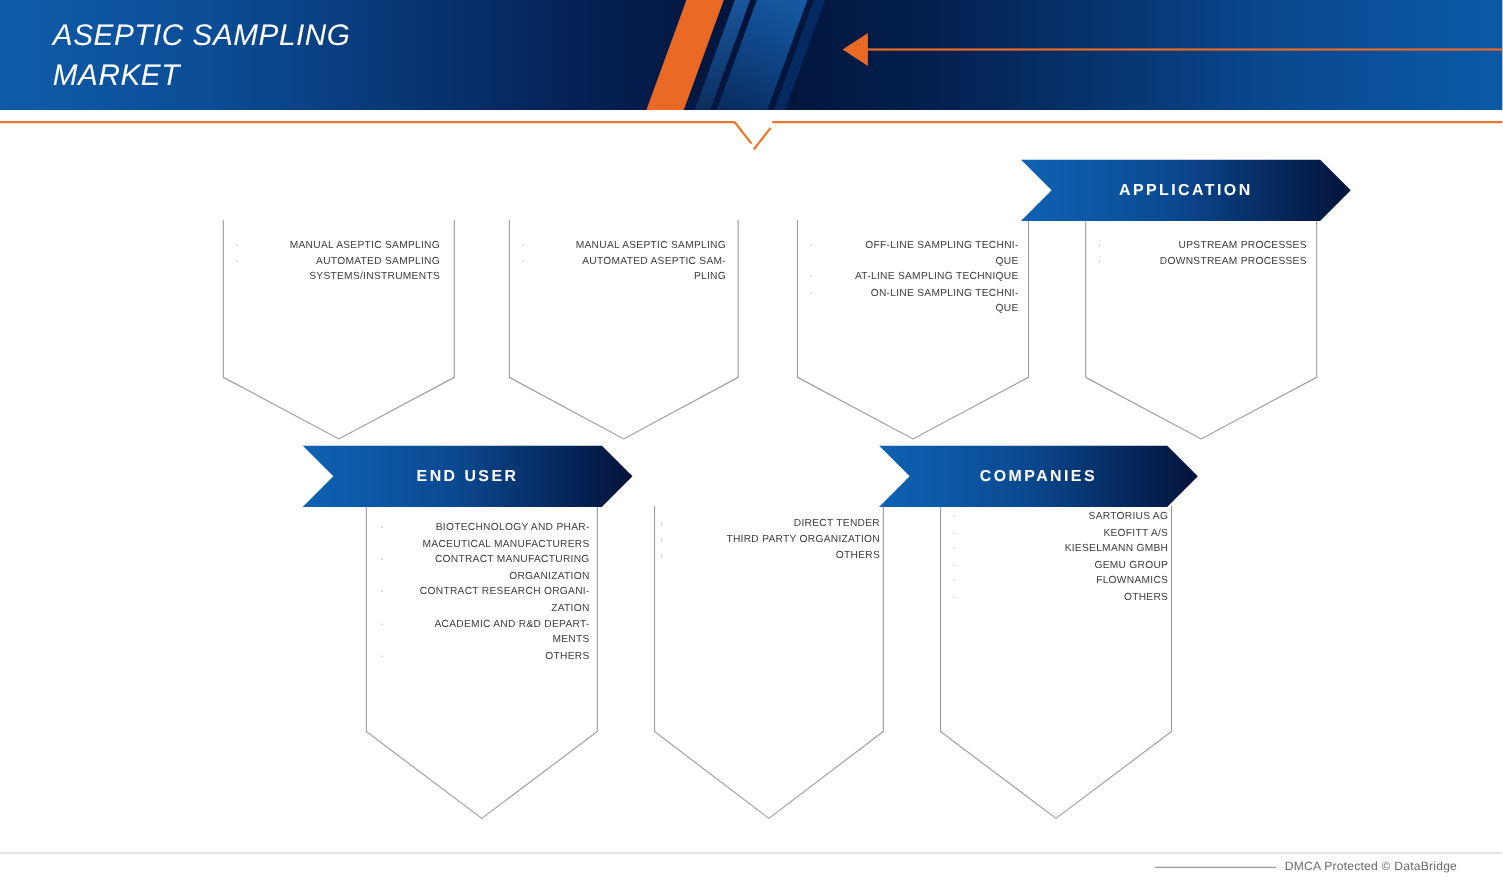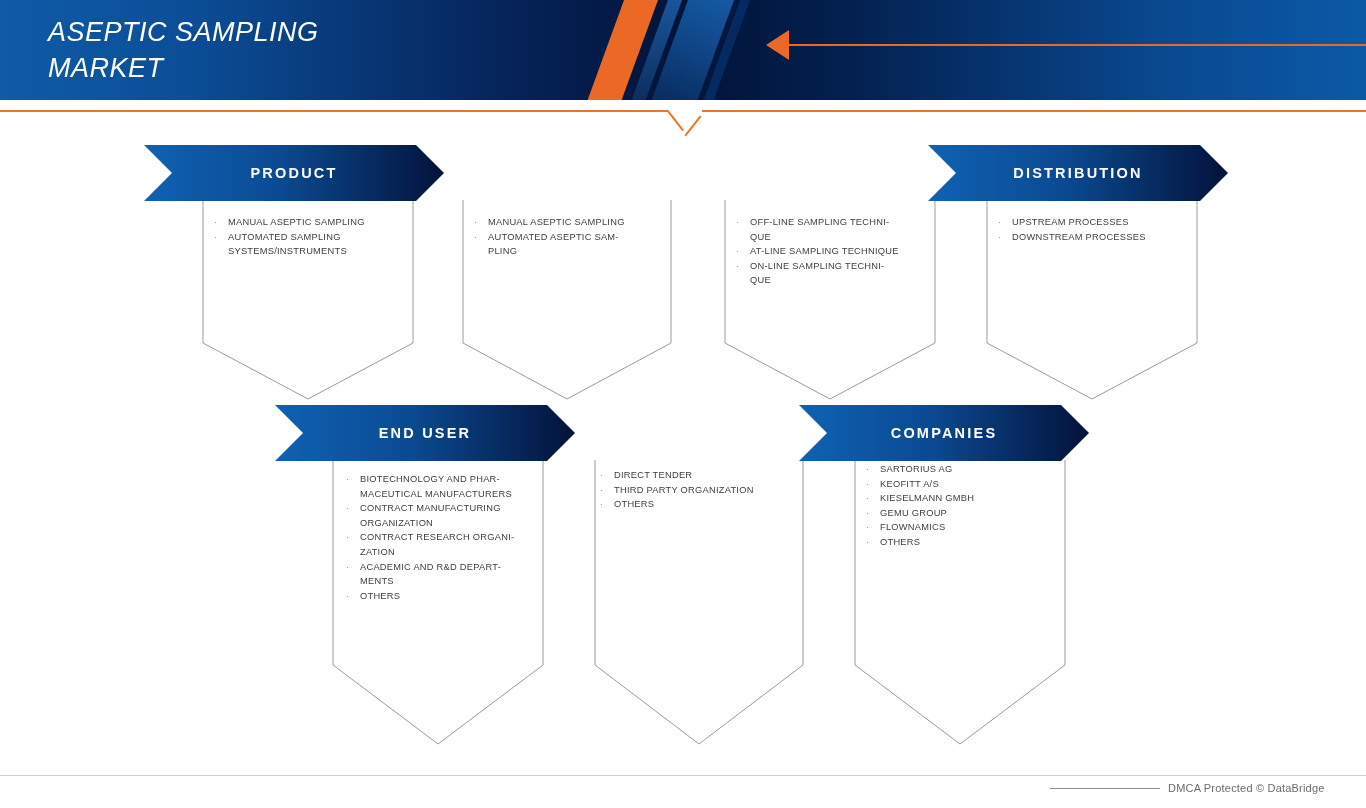--- a/index.html
+++ b/index.html
@@ -48,21 +48,21 @@
   .chev-label { position:absolute; top:0; left:0; width:100%; height:100%;
     display:flex; align-items:center; justify-content:center;
     color:#ffffff; font-size:14.5px; font-weight:bold; letter-spacing:2.2px;
     padding-left:26px; padding-right:26px; }
 
   
   .blist { position:absolute; }
   .bitem { position:relative; display:flex; margin-bottom:0px;
     font-size:9.3px; line-height:14.6px; color:#3d3d3d; letter-spacing:.25px; }
   .bdot { width:14px; flex:none; color:#8d8d8d; font-size:9px; line-height:14.6px; }
-  .btxt { flex:1; white-space:pre-line; }
+  .btxt { flex:1; white-space:pre-line;text-align:right; }
 
   
   .foot-rule { position:absolute; left:0; top:775px; width:1366px; height:1px;
     background:#cfcfcf; }
   .foot-line2 { position:absolute; left:1050px; top:788px; width:110px; height:1px;
     background:#8d8d8d; }
   .foot-txt { position:absolute; left:1168px; top:782px; font-size:11px;
     color:#6b6b6b; letter-spacing:.2px; }
 </style>
 </head>
@@ -102,48 +102,35 @@
     <svg width="212" height="200" viewBox="0 0 212 200">
       <path d="M1 0 L1 143 L106 199 L211 143 L211 0" fill="#ffffff" stroke="#9a9a9a" stroke-width="1"></path>
     </svg>
   </div>
   <div class="card" style="left:986px; top:200px;">
     <svg width="212" height="200" viewBox="0 0 212 200">
       <path d="M1 0 L1 143 L106 199 L211 143 L211 0" fill="#ffffff" stroke="#9a9a9a" stroke-width="1"></path>
     </svg>
   </div>
 
-  <div class="chev" style="left:144px; top:145px; width:300px; height:56px;">
-    <svg width="300" height="56" viewBox="0 0 300 56">
-      <defs>
-          <linearGradient id="g1" x1="0" y1="0" x2="1" y2="0">
-        <stop offset="0" stop-color="#0f62b4"></stop>
-            <stop offset="45%" stop-color="#0b4a92"></stop>
-        <stop offset="100%" stop-color="#03123a"></stop>
-          </linearGradient>
-        </defs>
-      <path d="M0 0 L272 0 L300 28 L272 56 L0 56 L28 28 Z" fill="url(#g1)"></path>
-    </svg>
-    <div class="chev-label">PRODUCT</div>
-  </div>
 
 
 
   <div class="chev" style="left:928px; top:145px; width:300px; height:56px;">
     <svg width="300" height="56" viewBox="0 0 300 56">
       <defs>
           <linearGradient id="g4" x1="0" y1="0" x2="1" y2="0">
         <stop offset="0" stop-color="#0f62b4"></stop>
             <stop offset="45%" stop-color="#0b4a92"></stop>
         <stop offset="100%" stop-color="#03123a"></stop>
           </linearGradient>
         </defs>
       <path d="M0 0 L272 0 L300 28 L272 56 L0 56 L28 28 Z" fill="url(#g4)"></path>
     </svg>
-    <div class="chev-label">DISTRIBUTION</div>
+    <div class="chev-label">APPLICATION</div>
   </div>
 
   <div class="blist" style="left:214px; top:215px; width:186px;">
     <div class="bitem">
       <span class="bdot">·</span>
       <span class="btxt">MANUAL ASEPTIC SAMPLING</span>
     </div>
     <div class="bitem">
       <span class="bdot">·</span>
       <span class="btxt">AUTOMATED SAMPLING

